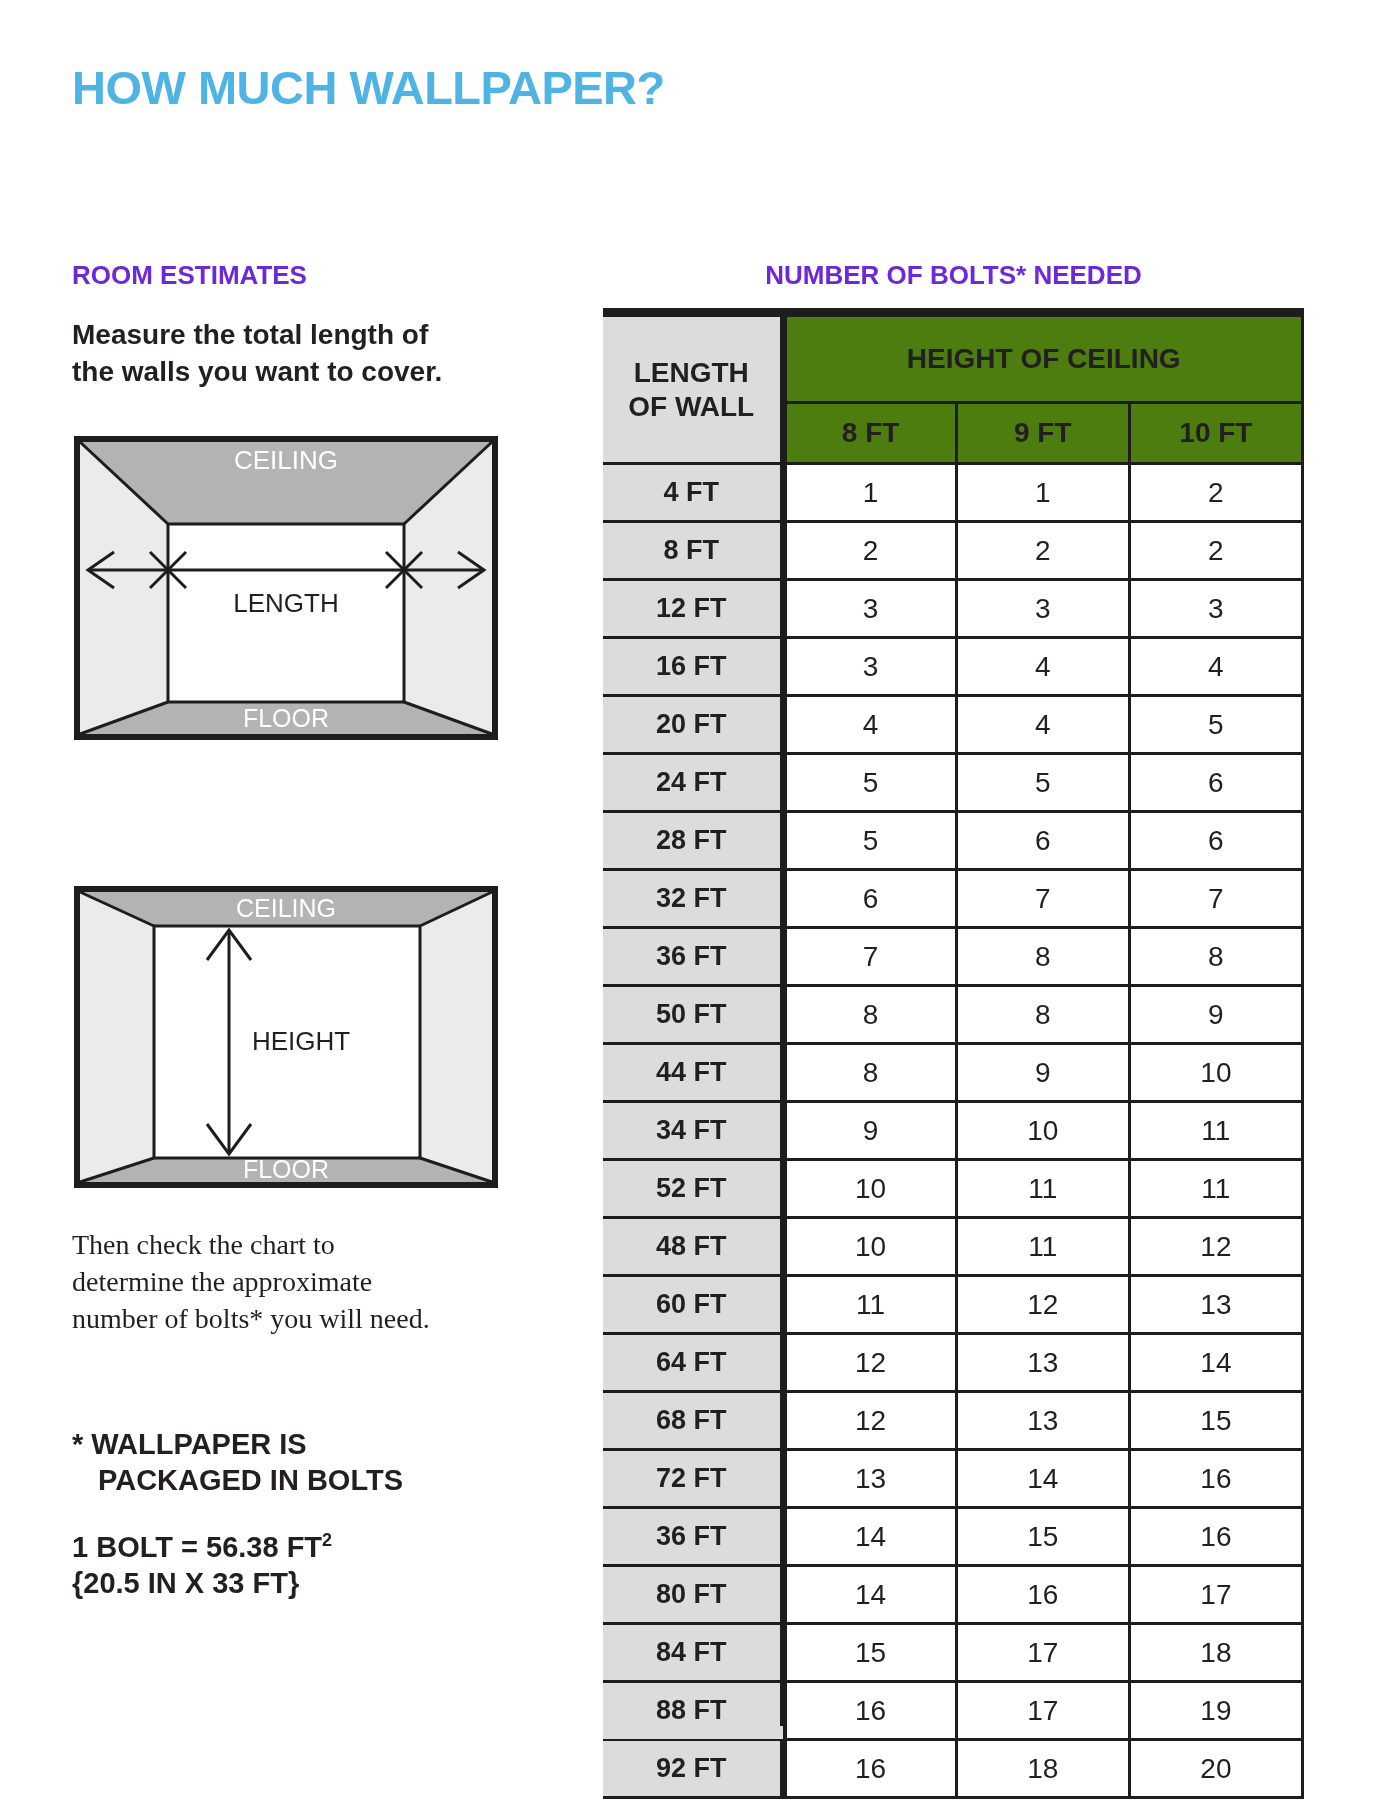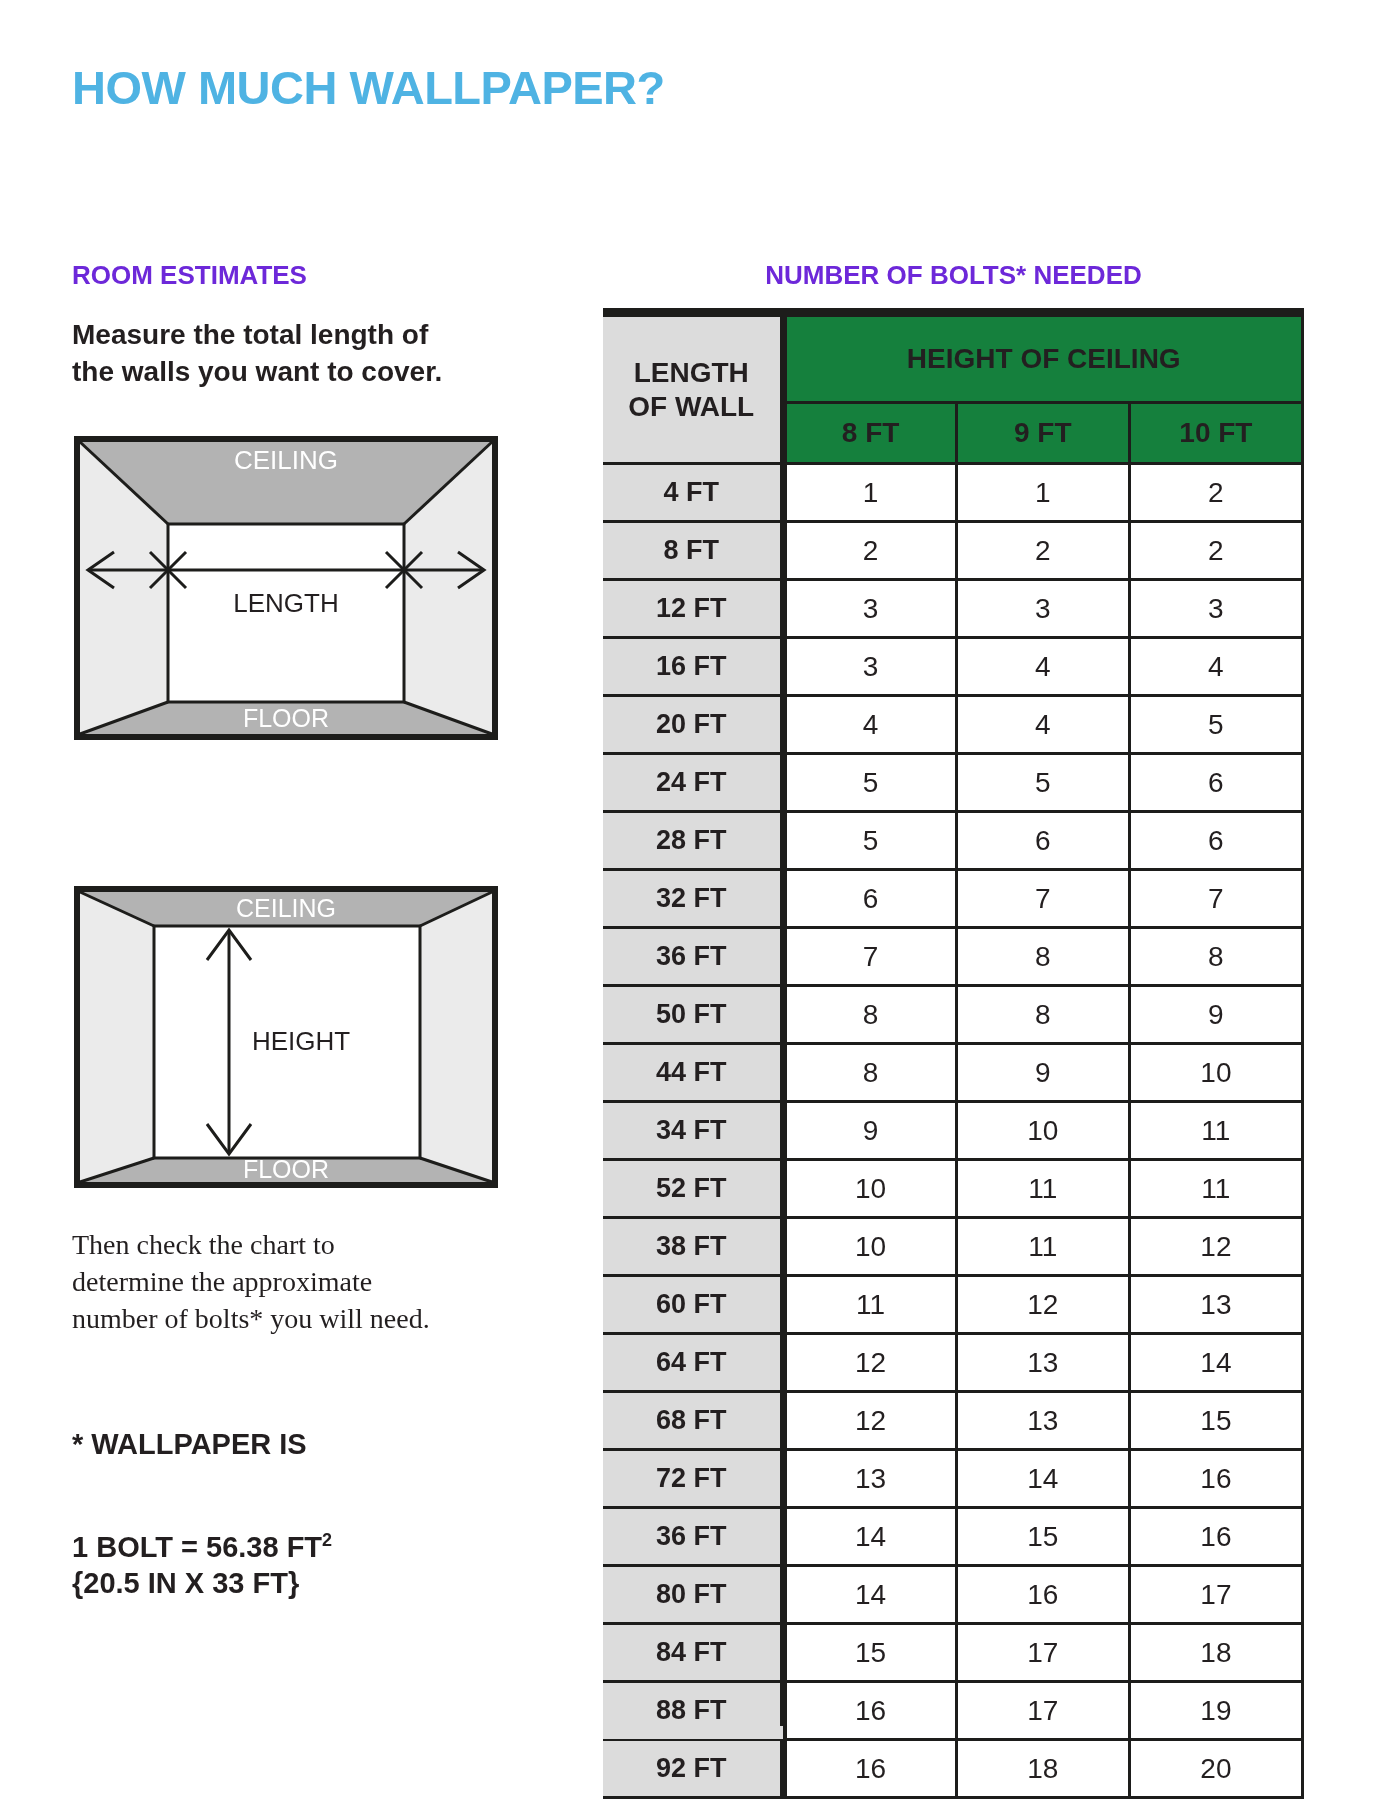--- a/index.html
+++ b/index.html
@@ -56,21 +56,21 @@
     border:3px solid #1d1d1b;
     text-align:center; vertical-align:middle;
     padding:0;
   }
   .bolts-table .row-head {
     background:#dcdcdc;
     border-left:none; border-right:7px solid #1d1d1b;
     font-size:28px; font-weight:700;
     white-space:pre-line; line-height:34px;
   }
-  .bolts-table thead th { background:#15803d; }
+  .bolts-table thead th { background:#4d7c0f; }
   .bolts-table .group-head { height:84px; font-size:28px; font-weight:700; }
   .bolts-table .col-head   { height:58px; font-size:28px; font-weight:700; }
   .bolts-table tbody th {
     background:#dcdcdc; height:55px;
     border-left:none; border-right:7px solid #1d1d1b;
     font-size:27px; font-weight:700;
   }
   .bolts-table tbody td {
     background:#ffffff; height:55px;
     font-size:28px; font-weight:400;
@@ -141,20 +141,21 @@
     <text x="178" y="164" text-anchor="start" font-size="26" fill="#231f20">HEIGHT</text>
     <text x="212" y="292" text-anchor="middle" font-size="25" fill="#ffffff">FLOOR</text>
   </svg>
 
   <div class="body-para para-chart">Then check the chart to
 determine the approximate
 number of bolts* you will need.</div>
 
   <div class="footnote-block footnote-bolts">
     <div>* WALLPAPER IS</div>
+    <div class="indent">PACKAGED IN BOLTS</div>
   </div>
 
   <div class="footnote-block footnote-size">
     <div><span>1 BOLT = 56.38 FT</span><sup>2</sup></div>
     <div>{20.5 IN X 33 FT}</div>
   </div>
 
   <table class="bolts-table">
     <colgroup>
       <col class="c-label">
@@ -261,21 +262,21 @@
         </tr>
 
         <tr>
           <th>52 FT</th>
           <td>10</td>
           <td>11</td>
           <td>11</td>
         </tr>
 
         <tr>
-          <th>38 FT</th>
+          <th>48 FT</th>
           <td>10</td>
           <td>11</td>
           <td>12</td>
         </tr>
 
         <tr>
           <th>60 FT</th>
           <td>11</td>
           <td>12</td>
           <td>13</td>

